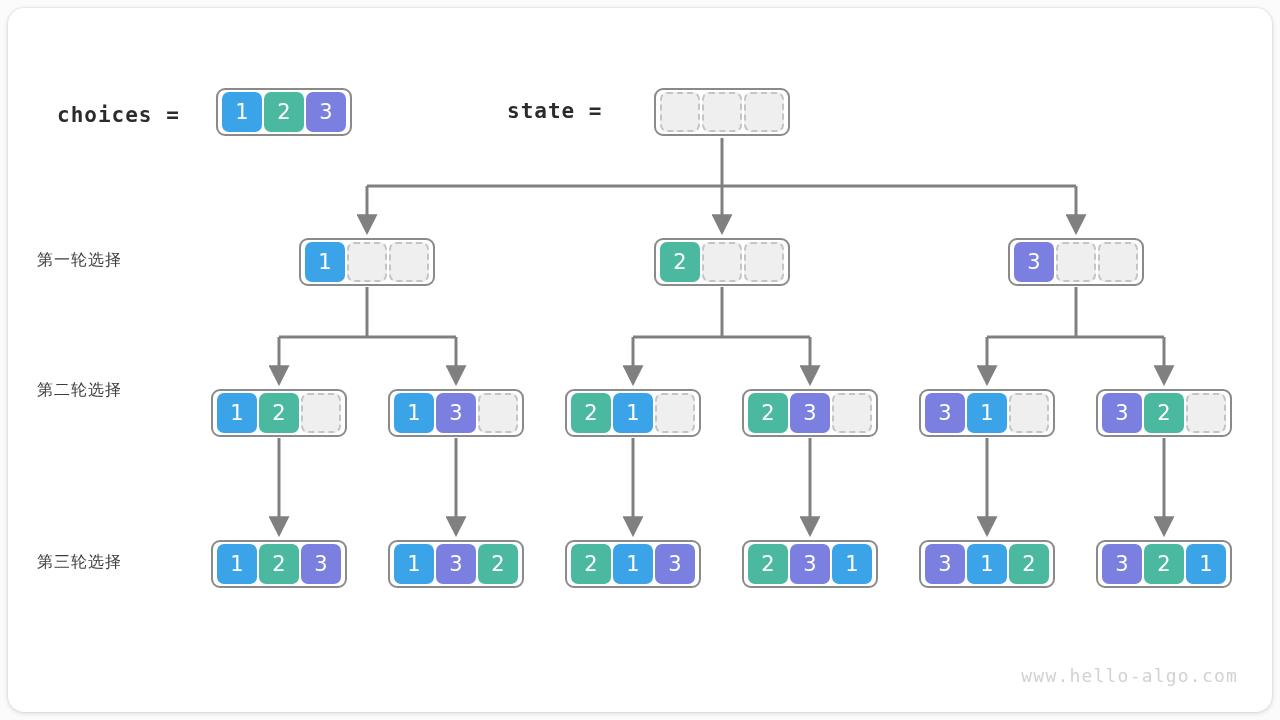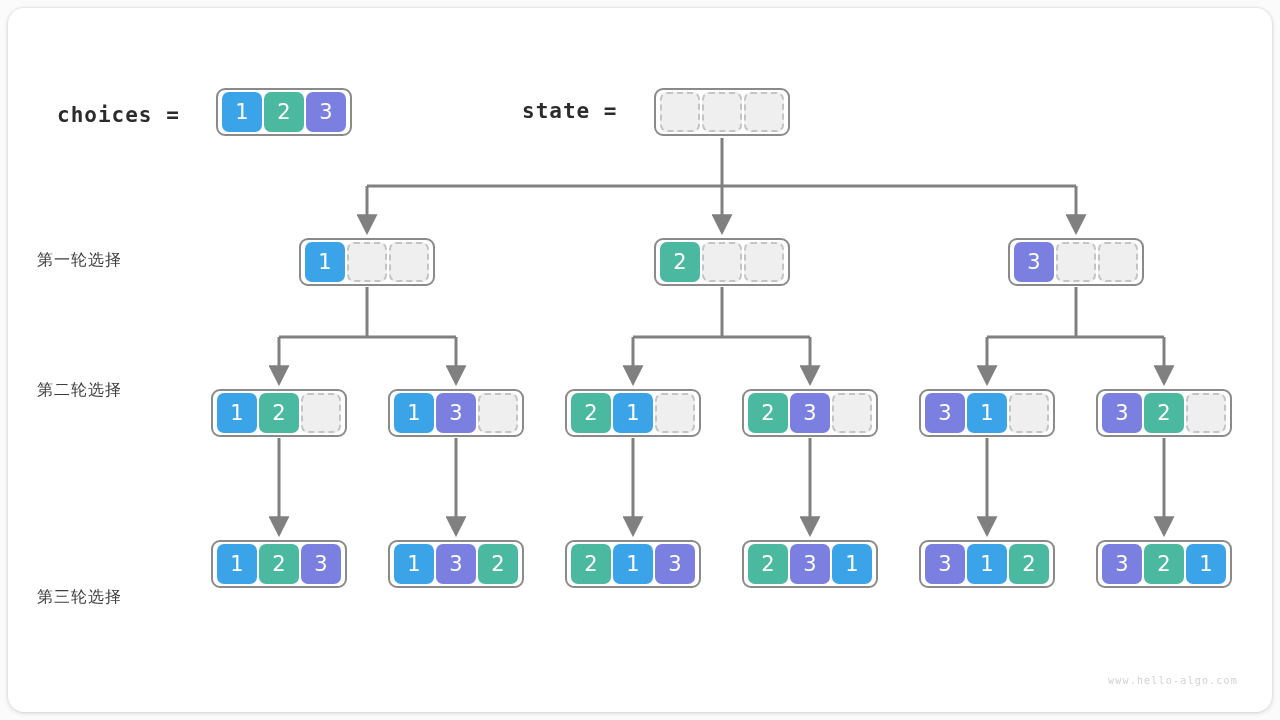--- a/index.html
+++ b/index.html
@@ -56,21 +56,21 @@
     font-size: 16px;
     color: #3d3d3d;
     white-space: nowrap;
     letter-spacing: 1px;
   }
   #watermark {
     position: absolute;
     right: 42px;
     bottom: 34px;
     font-family: "DejaVu Sans Mono", "Liberation Mono", monospace;
-    font-size: 10px;
+    font-size: 18px;
     color: #d2d2d2;
     letter-spacing: 1.2px;
     white-space: nowrap;
   }
 
   
   .node {
     position: absolute;
     display: flex;
     flex-direction: row;
@@ -144,25 +144,25 @@
       <path d="M 279 438 L 279 534" marker-end="url(#arrow)"></path>
       <path d="M 456 438 L 456 534" marker-end="url(#arrow)"></path>
       <path d="M 633 438 L 633 534" marker-end="url(#arrow)"></path>
       <path d="M 810 438 L 810 534" marker-end="url(#arrow)"></path>
       <path d="M 987 438 L 987 534" marker-end="url(#arrow)"></path>
       <path d="M 1164 438 L 1164 534" marker-end="url(#arrow)"></path>
     </g>
   </svg>
 
   <div class="eq-label" style="left:57px; top:103px;text-align:right;">choices =</div>
-  <div class="eq-label" style="left:522px; top:99px;text-align:center;">state =</div>
+  <div class="eq-label" style="left:507px; top:99px;text-align:center;">state =</div>
 
   <div class="row-label" style="left:37px; top:250px;">第一轮选择</div>
   <div class="row-label" style="left:37px; top:380px;">第二轮选择</div>
-  <div class="row-label" style="left:37px; top:552px;margin-top:35px;">第三轮选择</div>
+  <div class="row-label" style="left:37px; top:552px;">第三轮选择</div>
 
   <div id="nodes">
       <div class="node" style="left: 216px; top: 88px;">
         <div class="cell c1">1</div>
         <div class="cell c2">2</div>
         <div class="cell c3">3</div>
       </div>
       <div class="node" style="left: 654px; top: 88px;">
         <div class="cell empty"></div>
         <div class="cell empty"></div>

